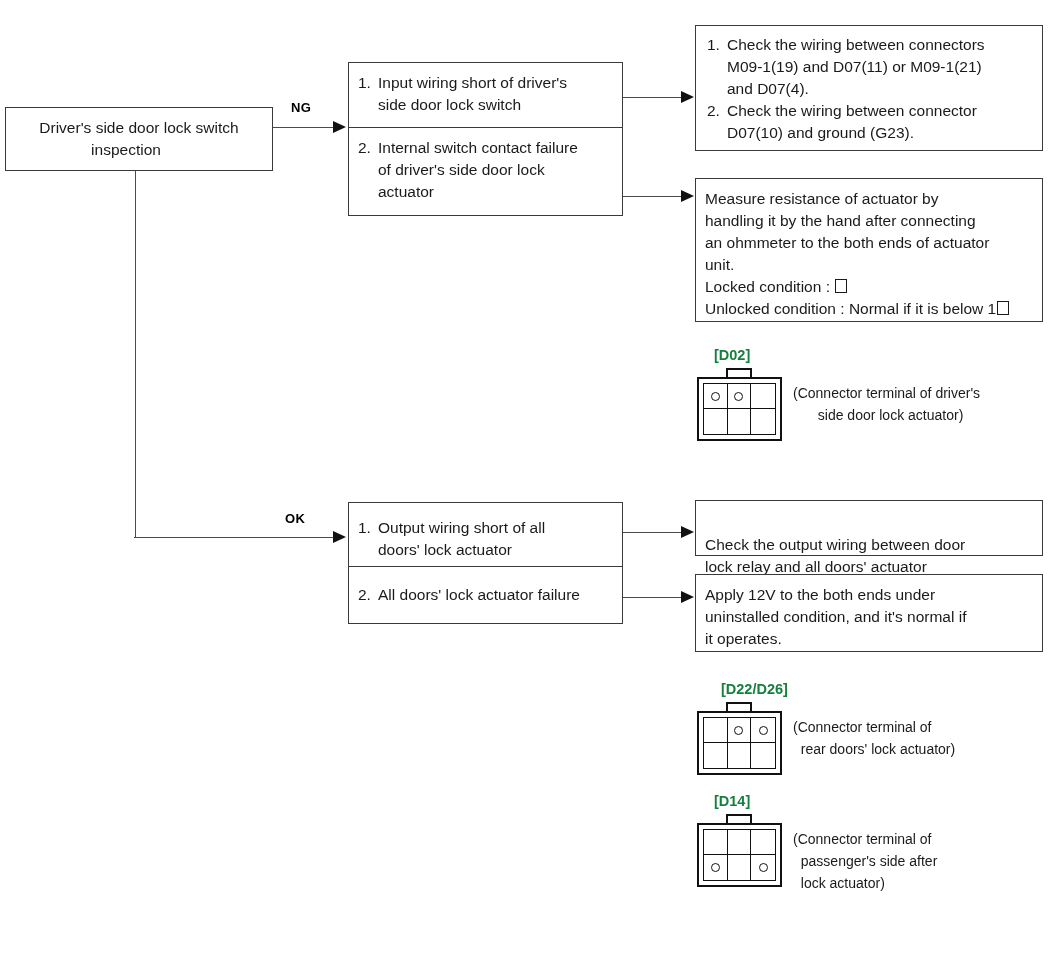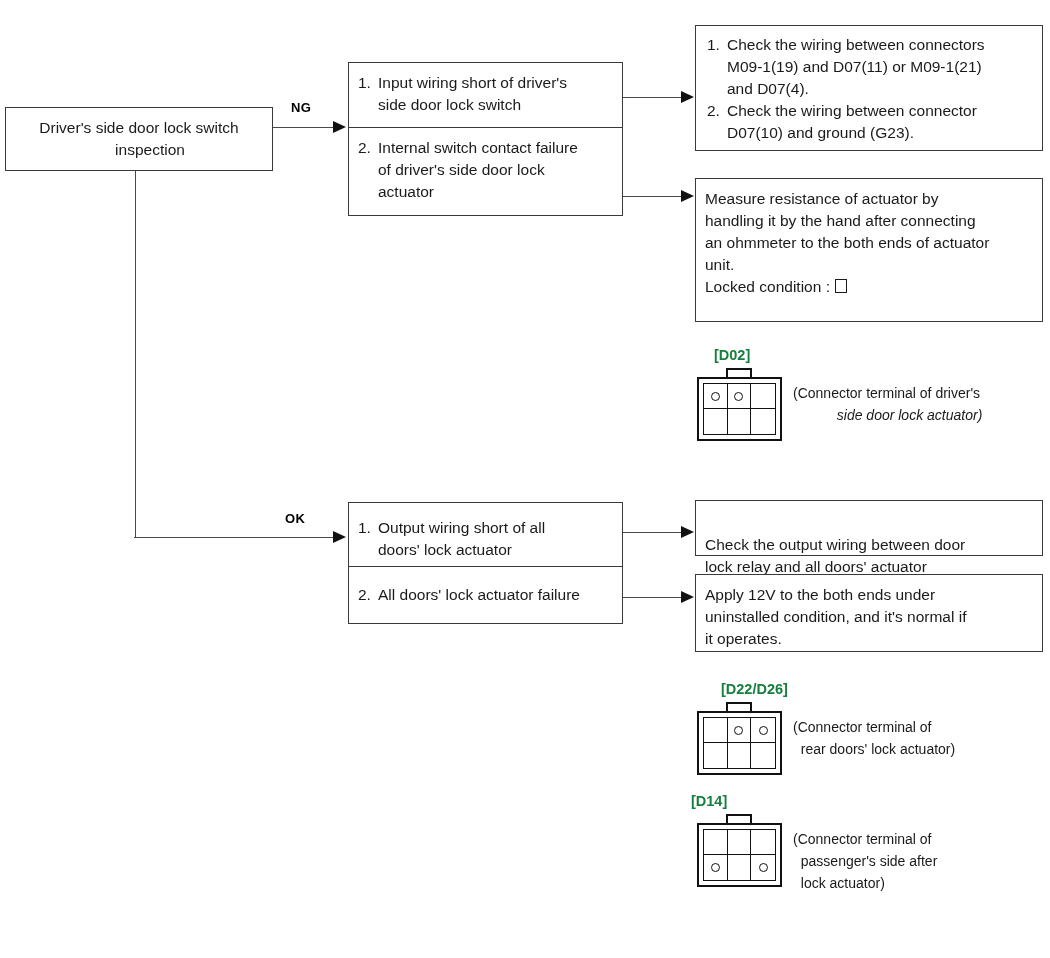--- a/index.html
+++ b/index.html
@@ -168,21 +168,21 @@
   }
 </style>
 </head>
 <body>
 
 <div id="diagram">
 
   <div class="box" style="left:5px; top:107px; width:268px; height:64px;">
   </div>
   <div class="txt center-txt" style="left:13px; top:117px; width:252px;">Driver's side door lock switch</div>
-  <div class="txt center-txt" style="left:24px; top:139px; width:252px;">inspection</div>
+  <div class="txt center-txt" style="left:0; top:139px; width:252px;">inspection</div>
 
   <div class="hline" style="left:273px; top:127px; width:62px;"></div>
   <div class="arrowhead" style="left:333px; top:120.5px;"></div>
   <div class="branch-label" style="left:291px; top:100px;">NG</div>
 
   <div class="vline" style="left:135px; top:171px; height:366px;"></div>
   <div class="hline" style="left:134px; top:537px; width:202px;"></div>
   <div class="arrowhead" style="left:333px; top:530.5px;"></div>
   <div class="branch-label" style="left:285px; top:511px;">OK</div>
 
@@ -225,41 +225,42 @@
 
   <div class="box" style="left:695px; top:178px; width:348px; height:144px;"></div>
 
   <div class="txt" style="left:705px; top:188px; width:332px;">Measure resistance of actuator by</div>
   <div class="txt" style="left:705px; top:210px; width:332px;">handling it by the hand after connecting</div>
   <div class="txt" style="left:705px; top:232px; width:340px;">an ohmmeter to the both ends of actuator</div>
   <div class="txt" style="left:705px; top:254px; width:332px;">unit.</div>
 
   <div class="txt" style="left:705px; top:276px; width:340px;"><span>Locked condition : </span><span class="tofu"></span></div>
 
+  <div class="txt" style="left:705px; top:298px; width:345px;"><span>Unlocked condition : Normal if it is below 1</span><span class="tofu"></span></div>
 
   <div class="conn-label" style="left:714px; top:347px;">[D02]</div>
   <div class="conn-wrap" style="left:697px; top:368px;">
     <div class="conn-tab"></div>
     <div class="conn-shell">
       <div class="conn-grid">
         <div class="conn-cell">
             <span class="pin"></span>
           </div>
         <div class="conn-cell">
             <span class="pin"></span>
           </div>
         <div class="conn-cell"></div>
         <div class="conn-cell"></div>
         <div class="conn-cell"></div>
         <div class="conn-cell"></div>
       </div>
     </div>
   </div>
   <div class="conn-caption" style="left:793px; top:382px;">(Connector terminal of driver's</div>
-  <div class="conn-caption" style="left:829px; top:404px;font-style:italic;">  side door lock actuator)</div>
+  <div class="conn-caption" style="left:810px; top:404px;">  side door lock actuator)</div>
 
   <div class="box" style="left:348px; top:502px; width:275px; height:122px;"></div>
   <div class="divider" style="left:348px; top:566px; width:275px;"></div>
 
   <div class="numrow" style="left:358px; top:517px; width:258px;">
     <span class="num">1.</span>
     <span class="body">Output wiring short of all
 doors' lock actuator</span>
   </div>
 
@@ -297,21 +298,21 @@
           </div>
         <div class="conn-cell"></div>
         <div class="conn-cell"></div>
         <div class="conn-cell"></div>
       </div>
     </div>
   </div>
   <div class="conn-caption" style="left:793px; top:716px;">(Connector terminal of</div>
   <div class="conn-caption" style="left:793px; top:738px;">  rear doors' lock actuator)</div>
 
-  <div class="conn-label" style="left:691px; top:793px;">[D14]</div>
+  <div class="conn-label" style="left:714px; top:793px;">[D14]</div>
   <div class="conn-wrap" style="left:697px; top:814px;">
     <div class="conn-tab"></div>
     <div class="conn-shell">
       <div class="conn-grid">
         <div class="conn-cell"></div>
         <div class="conn-cell"></div>
         <div class="conn-cell"></div>
         <div class="conn-cell">
             <span class="pin"></span>
           </div>

